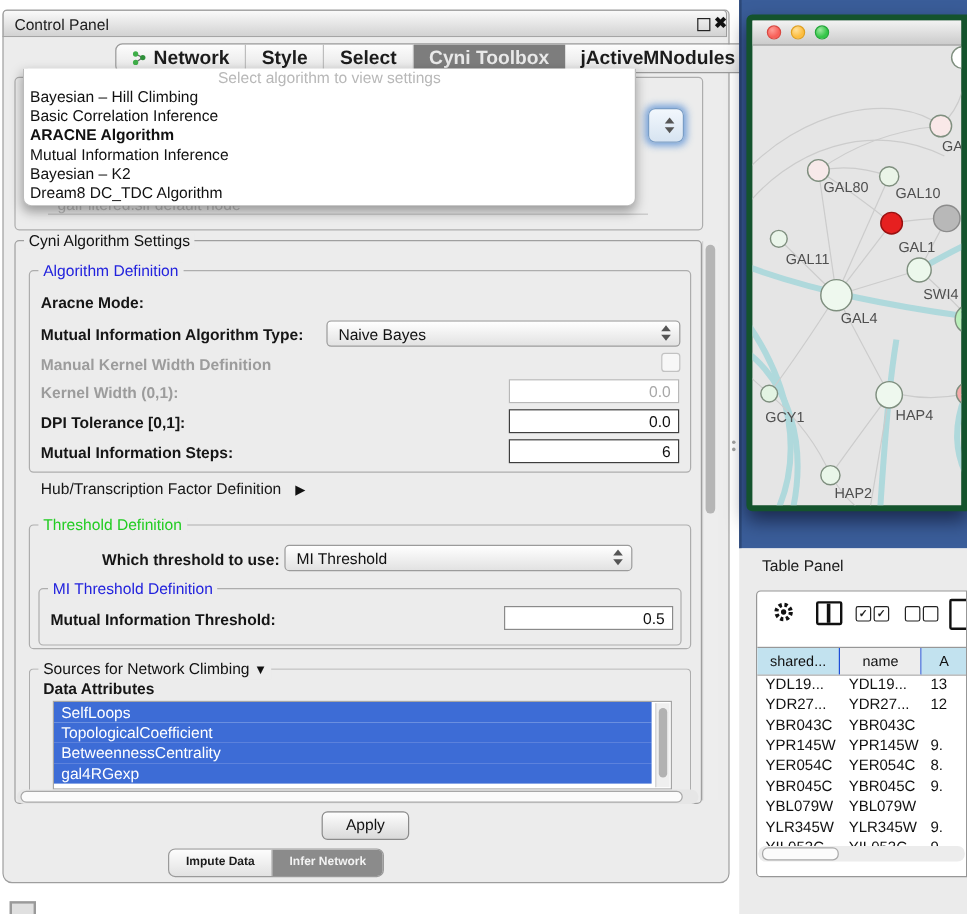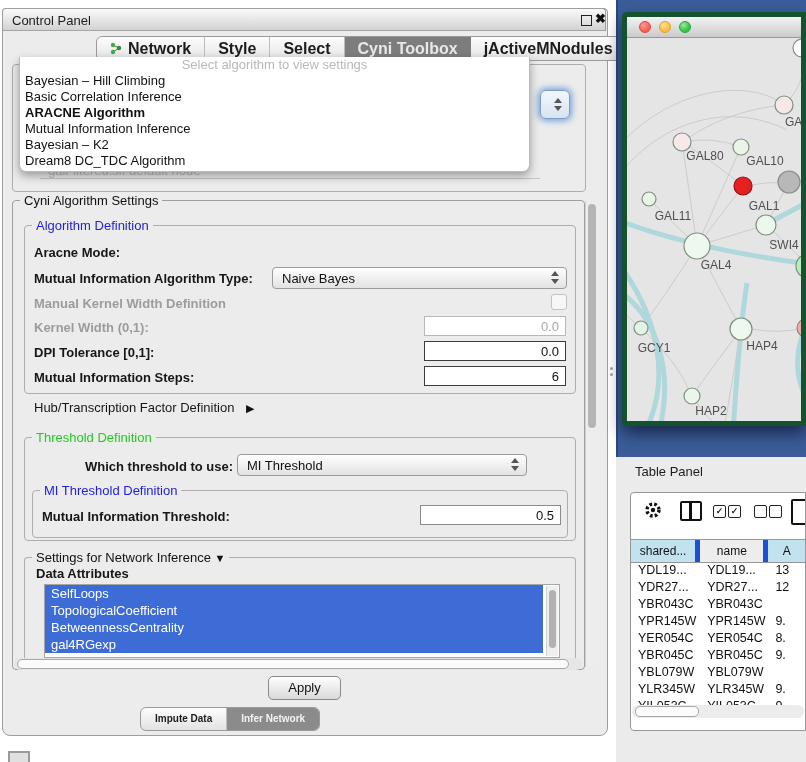--- a/index.html
+++ b/index.html
@@ -78,21 +78,21 @@
   .light{position:absolute;top:4px;width:12px;height:12px;border-radius:50%;box-sizing:border-box;}
   .l-red{left:12px;background:radial-gradient(circle at 35% 30%,#ff9d96,#f8615a 60%);border:1px solid #d94942;}
   .l-yel{left:32px;background:radial-gradient(circle at 35% 30%,#ffe09a,#fdbe41 60%);border:1px solid #dfa123;}
   .l-grn{left:52px;background:radial-gradient(circle at 35% 30%,#9ee8a0,#35c649 60%);border:1px solid #24a73a;}
   
   .tp-bg{left:616px;top:457px;width:190px;height:305px;background:#ebebeb;}
   .tp-title{left:635px;top:464px;font-size:13px;color:#1c1c1c;}
   .twidget{left:630px;top:492px;width:176px;height:239px;background:#fff;border:1px solid #979797;border-radius:4px 0 0 4px;overflow:hidden;box-sizing:border-box;}
   .ticon{position:absolute;top:0;}
   .thead{position:absolute;left:0;top:46px;height:22px;display:flex;width:100%;border-top:1px solid #979797;border-bottom:1px solid #979797;}
-  .hcell{height:22px;line-height:22px;font-size:12px;color:#111;text-align:center;box-sizing:border-box;border-right:5px solid #1d4ed8;}
+  .hcell{height:22px;line-height:22px;font-size:12px;color:#111;text-align:center;box-sizing:border-box;border-right:1px solid #1d4ed8;}
   .hcell.blue{background:#c2e2ef;}
   .hcell.gray{background:#ededed;}
   .trow{display:flex;height:17px;}
   .tcell{font-size:12.5px;color:#111;line-height:17px;padding-left:7px;box-sizing:border-box;overflow:hidden;white-space:nowrap;}
   .tcell.c0{width:70px;}.tcell.c1{width:69px;}.tcell.c2{width:37px;}
   .t-hscroll{position:absolute;left:1px;top:212px;width:172px;height:13px;background:#ececec;border-radius:6px;}
   .t-hthumb{position:absolute;left:3px;top:1px;width:64px;height:11px;background:#fbfbfb;border:1px solid #a8a8a8;border-radius:5px;box-sizing:border-box;}
   .mini-box{left:8px;top:751px;width:18px;height:14px;border:2px solid #9a9a9a;background:#e0e0e0;}
   .grip{left:609px;top:366px;width:5px;height:12px;}
   .grip::before{content:"";position:absolute;left:1px;top:1px;width:3px;height:3px;background:#9a9a9a;border-radius:50%;}
@@ -197,21 +197,21 @@
     <span class="spin"></span>
   </div>
 
   <div class="abs grp" style="left:32px;top:490px;width:534px;height:46px;background:transparent;"></div>
   <div class="legend blue" style="left:40px;top:484px;">MI Threshold Definition</div>
   <div class="lbl" style="left:42px;top:509px;">Mutual Information Threshold:</div>
   <div class="field" style="left:420px;top:505px;width:141px;border:1px solid #8a8a8a;">0.5</div>
 
   <div class="abs grp" style="left:24px;top:557px;width:550px;height:110px;background:transparent;border-bottom:none;"></div>
   <div class="legend" style="left:32px;top:551px;">
-    <span>Settings for Network Inference</span>
+    <span>Sources for Network Climbing</span>
     <span class="tri">▼</span>
   </div>
   <div class="lbl" style="left:36px;top:566px;">Data Attributes</div>
   <div class="abs attr-list">
     <div id="attr-items">
         <div class="attr-item">SelfLoops</div>
         <div class="attr-item">TopologicalCoefficient</div>
         <div class="attr-item">BetweennessCentrality</div>
         <div class="attr-item">gal4RGexp</div>
       </div>

